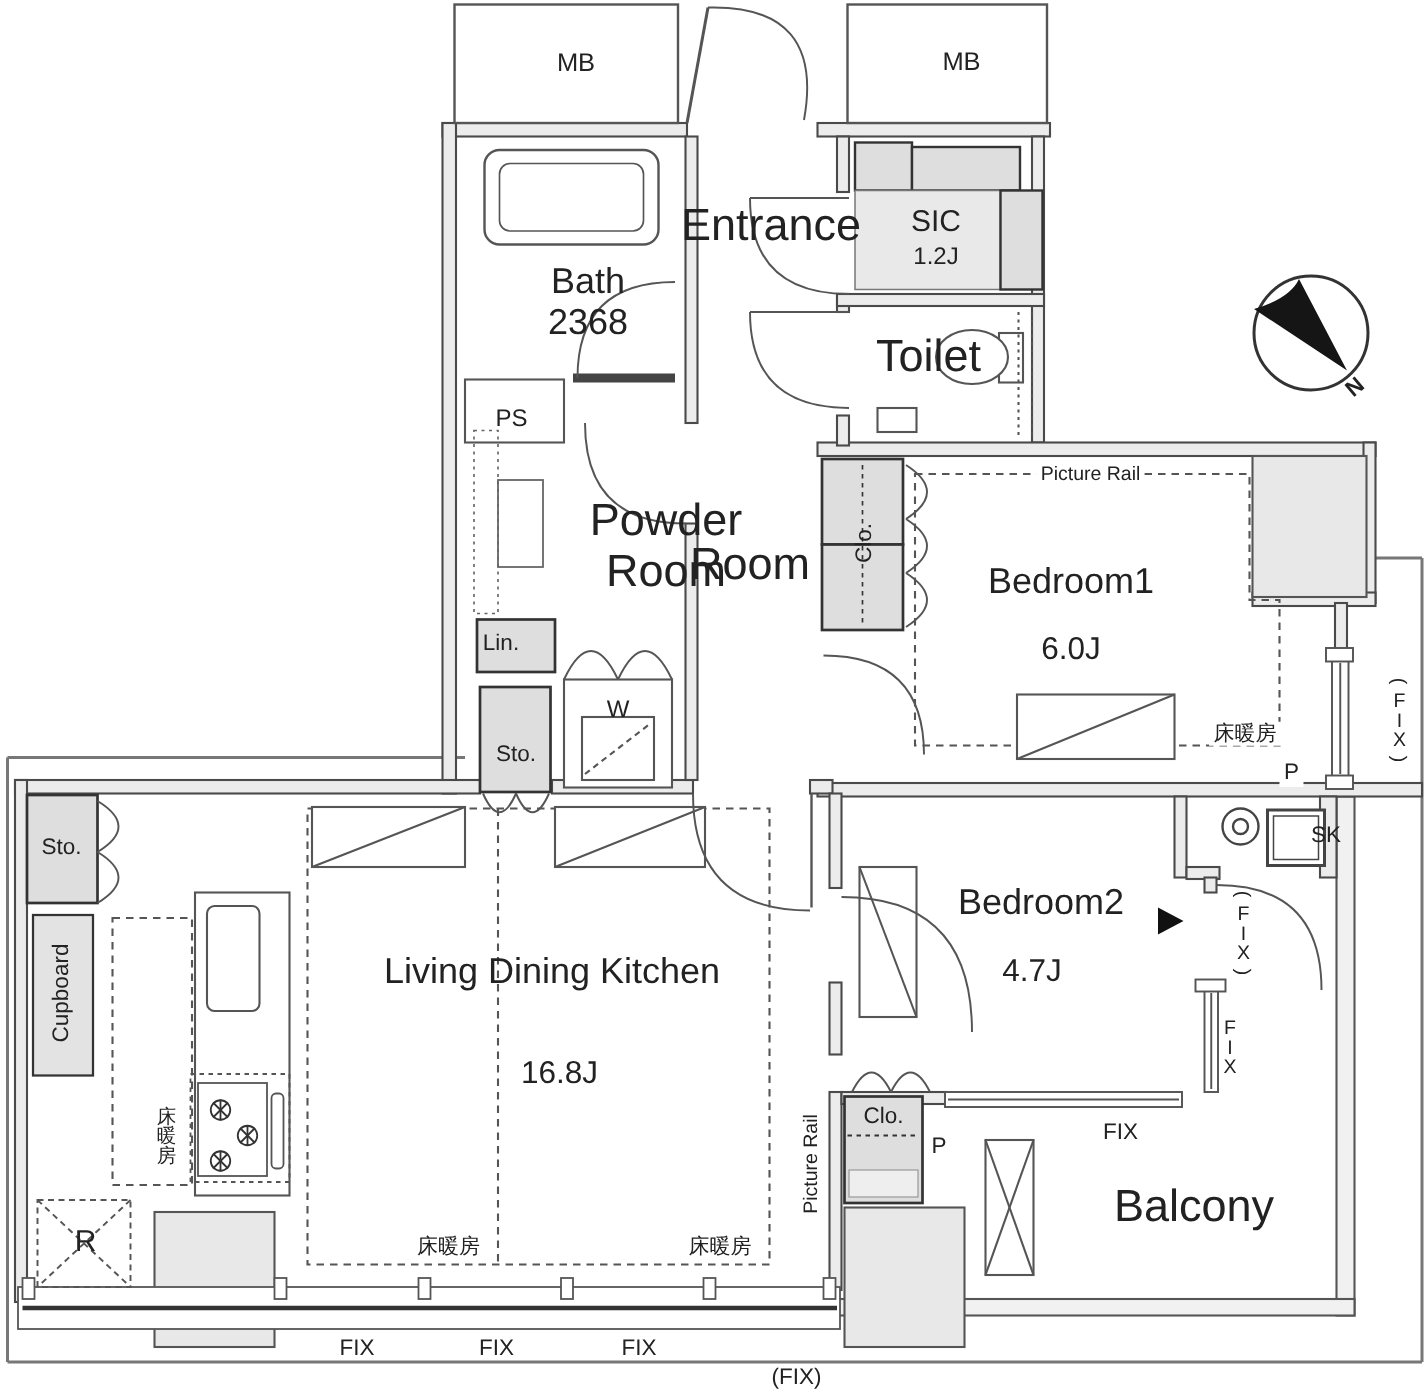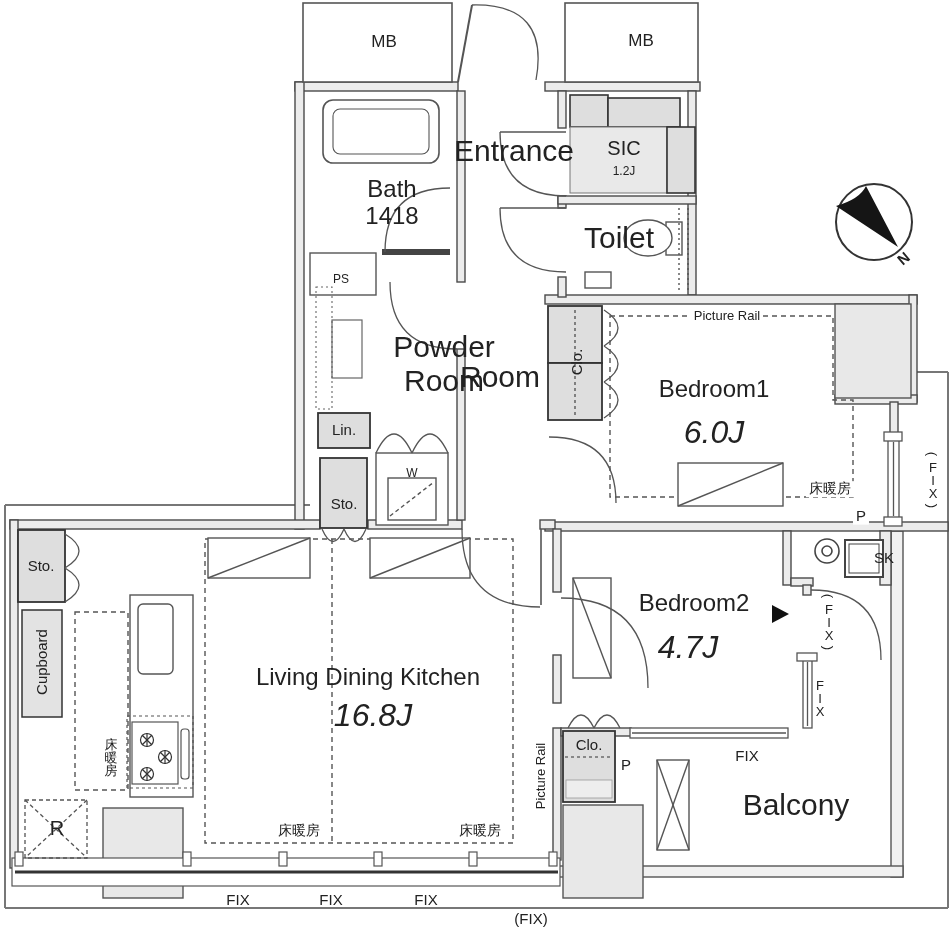--- a/index.html
+++ b/index.html
@@ -9,22 +9,22 @@
   .lbl{position:absolute;transform:translate(-50%,-50%);color:#222;
        white-space:nowrap;text-align:center;line-height:1.12;}
   .rot{transform:translate(-50%,-50%) rotate(-90deg);}
   .rotN{transform:translate(-50%,-50%) rotate(-40deg);font-weight:bold;}
   .wbg{background:#fff;padding:0 3px;}
   .wrap2{white-space:normal;width:130px;margin-left:47px;}
   .vstack{display:flex;flex-direction:column;align-items:center;line-height:1.0;}
   .vstack span{display:block;}
   .vstack .rp{transform:rotate(90deg);}
   .f13{font-size:13px;} .f14{font-size:14px;} .f15{font-size:15px;}
-  .f16{font-size:12px;} .f17{font-size:17px;} .f20{font-size:20px;}
-  .f23{font-size:30px;} .f24{font-size:24px;} .f29{font-size:32px;font-style:italic;}
+  .f16{font-size:16px;} .f17{font-size:17px;} .f20{font-size:20px;}
+  .f23{font-size:30px;} .f24{font-size:24px;} .f29{font-size:21px;}
 </style>
 </head>
 <body>
 
 <div class="stage">
 
 <svg width="952" height="928" viewBox="0 0 952 928">
 
   <g stroke="#777" stroke-width="2" fill="none">
     <line x1="890" y1="372" x2="948" y2="372"></line>
@@ -241,29 +241,29 @@
   <g>
     <circle cx="874" cy="222" r="38" fill="#fff" stroke="#333" stroke-width="2"></circle>
     <path d="M898,247 L836,206 Q860,199 866,186 Z" fill="#151515"></path>
   </g>
 </svg>
 
 <div class="lbl f17" style="left:384px;top:42px">MB</div>
 <div class="lbl f17" style="left:641px;top:41px">MB</div>
 
 <div class="lbl f24" style="left:392px;top:189px">Bath</div>
-<div class="lbl f24" style="left:392px;top:216px">1418</div>
+<div class="lbl f24" style="left:392px;top:216px">2368</div>
 <div class="lbl f23" style="left:514px;top:151px">Entrance</div>
 <div class="lbl f20" style="left:624px;top:148px">SIC</div>
 <div class="lbl f16" style="left:624px;top:172px">1.2J</div>
 <div class="lbl f23" style="left:619px;top:238px">Toilet</div>
 <div class="lbl f16" style="left:341px;top:280px">PS</div>
 <div class="lbl f23 wrap2" style="left:397px;top:364px">Powder Room</div>
 <div class="lbl f23" style="left:500px;top:377px">Room</div>
-<div class="lbl f15" style="left:344px;top:430px">Lin.</div>
+<div class="lbl f15" style="left:334px;top:430px">Lin.</div>
 <div class="lbl f15" style="left:344px;top:504px">Sto.</div>
 <div class="lbl f16" style="left:412px;top:474px">W</div>
 
 <div class="lbl rot f15" style="left:577px;top:362px">Clo.</div>
 <div class="lbl f13 wbg" style="left:727px;top:316px">Picture Rail</div>
 <div class="lbl f24" style="left:714px;top:389px">Bedroom1</div>
 <div class="lbl f29" style="left:714px;top:433px">6.0J</div>
 <div class="lbl f14 wbg" style="left:830px;top:489px">床暖房</div>
 <div class="lbl vstack f13" style="left:933px;top:480px">
       <span class="rp">(</span>
@@ -287,21 +287,21 @@
 <div class="lbl vstack f13" style="left:820px;top:698px">
       <span>F</span>
       <span>I</span>
       <span>X</span>
     </div>
 <div class="lbl f15" style="left:747px;top:756px">FIX</div>
 <div class="lbl f15" style="left:589px;top:745px">Clo.</div>
 <div class="lbl f15" style="left:626px;top:765px">P</div>
 <div class="lbl f23" style="left:796px;top:805px">Balcony</div>
 
-<div class="lbl f24" style="left:368px;top:677px">Living Dining Kitchen</div>
+<div class="lbl f24" style="left:368px;top:649px">Living Dining Kitchen</div>
 <div class="lbl f29" style="left:373px;top:716px">16.8J</div>
 <div class="lbl rot f15" style="left:42px;top:662px">Cupboard</div>
 <div class="lbl f15" style="left:41px;top:566px">Sto.</div>
 <div class="lbl vstack f13 wbg" style="left:111px;top:757px">
       <span>床</span>
       <span>暖</span>
       <span>房</span>
     </div>
 <div class="lbl f20" style="left:57px;top:828px">R</div>
 <div class="lbl f14 wbg" style="left:299px;top:831px">床暖房</div>

